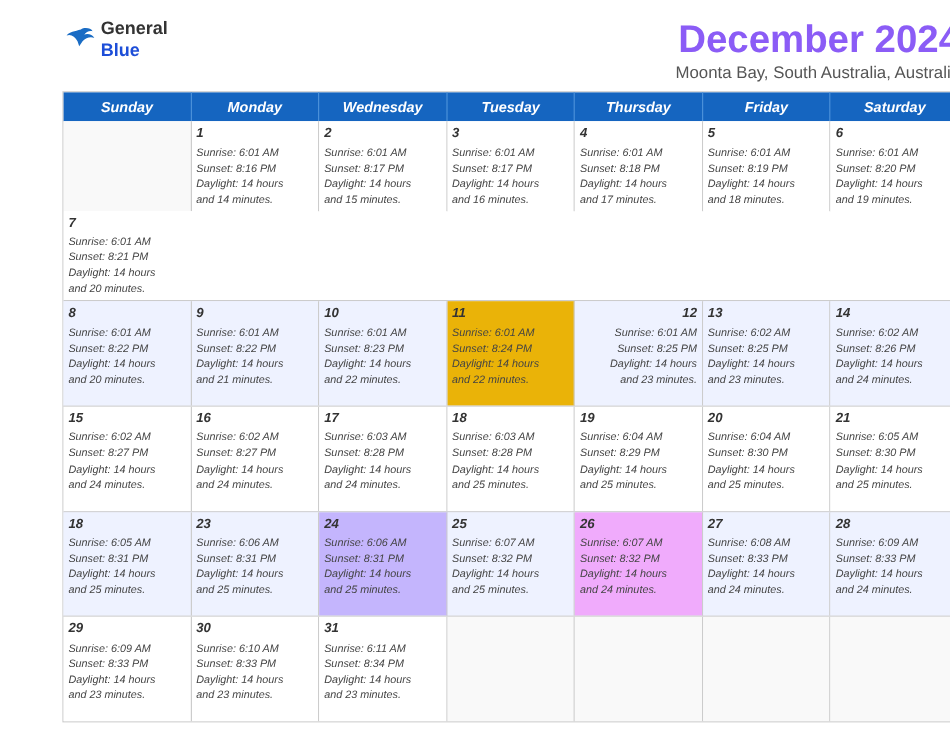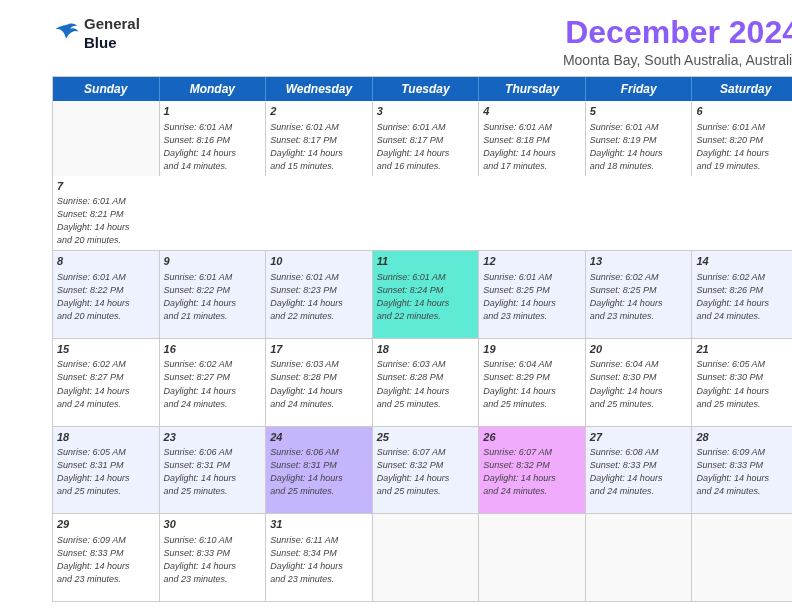--- a/index.html
+++ b/index.html
@@ -109,21 +109,21 @@
       display: flex;
       align-items: center;
       gap: 4px;
     }
     .logo-lines {
       display: flex;
       flex-direction: column;
       gap: 2px;
     }
     .logo-line1 { font-size: 15px; font-weight: bold; color: #333; }
-    .logo-line2 { font-size: 15px; font-weight: bold; color: #0f172a; }
+    .logo-line2 { font-size: 15px; font-weight: bold; color: #1d4ed8; }
     .logo-svg { width: 28px; height: 28px; }
   </style>
 </head>
 <body>
 
 <div class="page">
   <div class="header">
 
     <div class="logo-wrapper">
       <svg class="logo-svg" viewBox="0 0 40 40">
@@ -193,25 +193,25 @@
           <div class="day-info">Sunrise: 6:01 AM<br>Sunset: 8:22 PM<br>Daylight: 14 hours<br>and 20 minutes.</div>
         </div>
         <div class="cal-day" style="background:#eef2ff;">
           <span class="day-num">9</span>
           <div class="day-info">Sunrise: 6:01 AM<br>Sunset: 8:22 PM<br>Daylight: 14 hours<br>and 21 minutes.</div>
         </div>
         <div class="cal-day" style="background:#eef2ff;">
           <span class="day-num">10</span>
           <div class="day-info">Sunrise: 6:01 AM<br>Sunset: 8:23 PM<br>Daylight: 14 hours<br>and 22 minutes.</div>
         </div>
-        <div class="cal-day" style="background:#5eead4;">
+        <div class="cal-day" style="background:#eab308;">
           <span class="day-num">11</span>
           <div class="day-info">Sunrise: 6:01 AM<br>Sunset: 8:24 PM<br>Daylight: 14 hours<br>and 22 minutes.</div>
         </div>
-        <div class="cal-day" style="background:#eef2ff;">
+        <div class="cal-day" style="background:#eef2ff;text-align:right;">
           <span class="day-num">12</span>
           <div class="day-info">Sunrise: 6:01 AM<br>Sunset: 8:25 PM<br>Daylight: 14 hours<br>and 23 minutes.</div>
         </div>
         <div class="cal-day" style="background:#eef2ff;">
           <span class="day-num">13</span>
           <div class="day-info">Sunrise: 6:02 AM<br>Sunset: 8:25 PM<br>Daylight: 14 hours<br>and 23 minutes.</div>
         </div>
         <div class="cal-day" style="background:#eef2ff;">
           <span class="day-num">14</span>
           <div class="day-info">Sunrise: 6:02 AM<br>Sunset: 8:26 PM<br>Daylight: 14 hours<br>and 24 minutes.</div>

